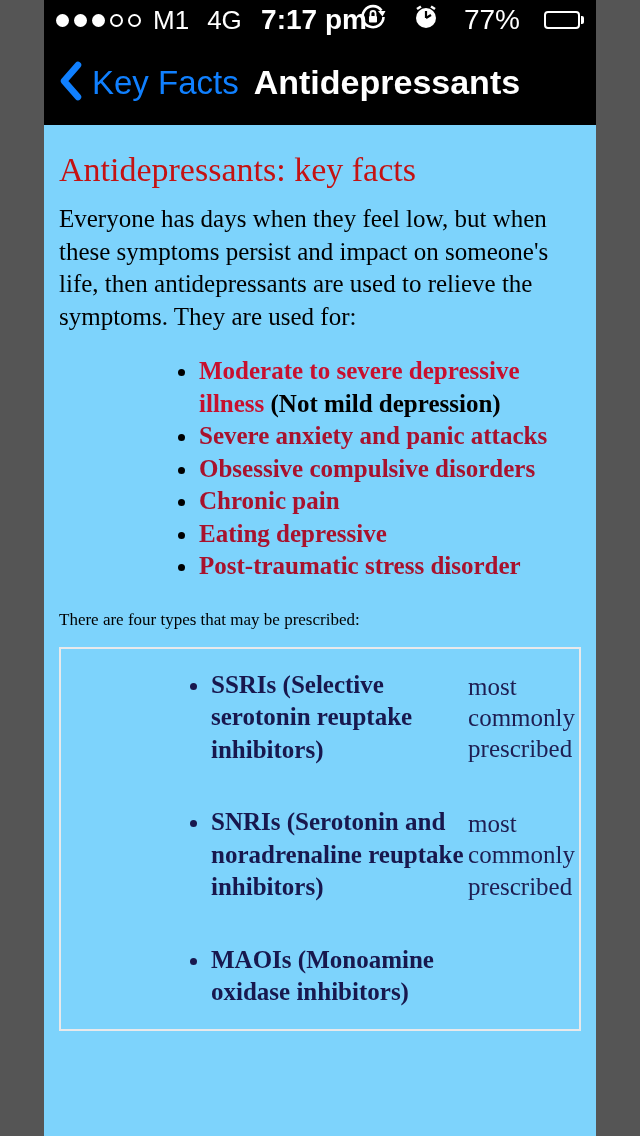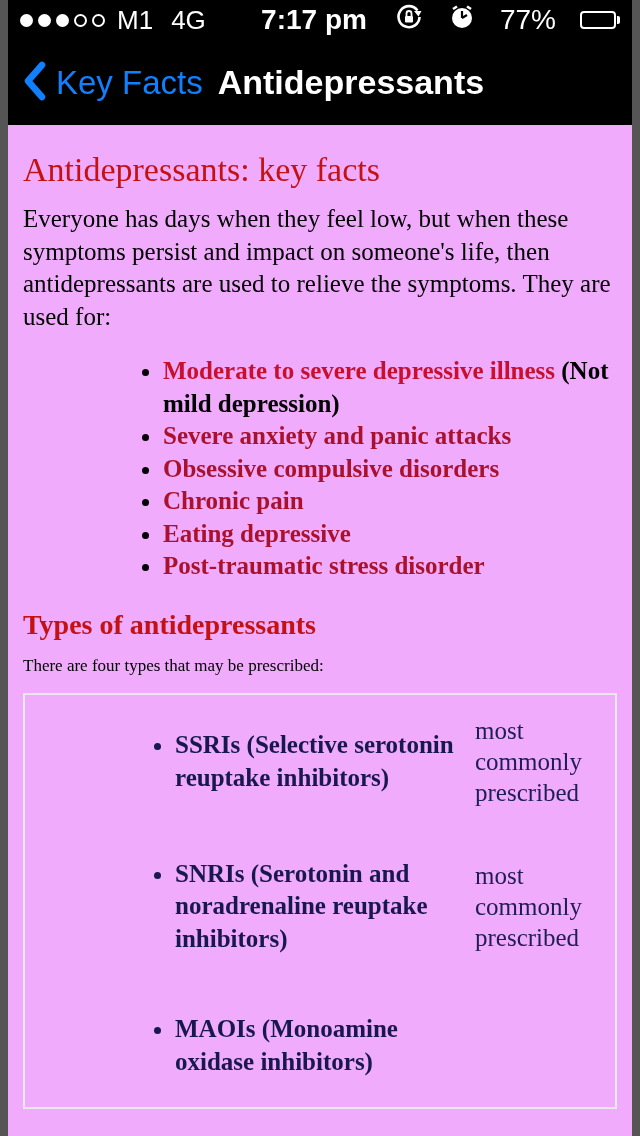--- a/index.html
+++ b/index.html
@@ -1,18 +1,18 @@
 <!DOCTYPE html>
 <html><head>
 <meta charset="utf-8">
 <style>
   html,body{margin:0;padding:0;background:#555;}
   .phone{
-    position:relative;width:624px;height:1136px;margin:0 auto;
-    background:#f0abfc;overflow:hidden;
+    position:relative;width:552px;height:1136px;margin:0 auto;
+    background:#7dd3fc;overflow:hidden;
     font-family:"Liberation Serif", serif;
   }
   
   .status-bar{
     height:40px;background:#000;color:#fff;
     display:flex;align-items:center;padding:0 12px;box-sizing:border-box;
     font-family:"Liberation Sans", sans-serif;font-size:26px;
     position:relative;
   }
   .signal-dots{display:flex;align-items:center;gap:5px;margin-right:12px;}
@@ -57,21 +57,21 @@
   .use-link{color:#a8122d;}
   .use-link.bright{color:#c8102e;}
   .section-heading{
     color:#c41212;font-size:28px;font-weight:bold;margin:0 0 14px 0;line-height:1.15;
   }
   .types-intro{font-size:17px;line-height:1.3;margin:0 0 16px 0;}
   .types-table{
     width:100%;border-collapse:collapse;border:2px solid #e9e9eb;
   }
   .types-table td{vertical-align:middle;}
-  .type-cell{width:450px;padding:29px 0;}
+  .type-cell{width:450px;padding:20px 0;}
   .type-list{
     margin:0;padding-left:150px;list-style:disc;
     font-size:25px;font-weight:bold;line-height:1.3;
   }
   .type-list li{color:#18184e;}
   .note-cell{
     padding:20px 4px 20px 0;color:#1e1e52;
     font-size:25px;line-height:1.25;
   }
 </style>
@@ -148,21 +148,20 @@
         <span class="use-link">Chronic pain</span>
       </li>
       <li>
         <span class="use-link">Eating depressive</span>
       </li>
       <li>
         <span class="use-link">Post-traumatic stress disorder</span>
       </li>
     </ul>
 
-    <h2 class="section-heading">Types of antidepressants</h2>
 
     <p class="types-intro">There are four types that may be prescribed:</p>
 
     <table class="types-table">
       <tbody>
           <tr>
         <td class="type-cell">
           <ul class="type-list">
                 <li>SSRIs (Selective serotonin reuptake inhibitors)</li>
               </ul>

